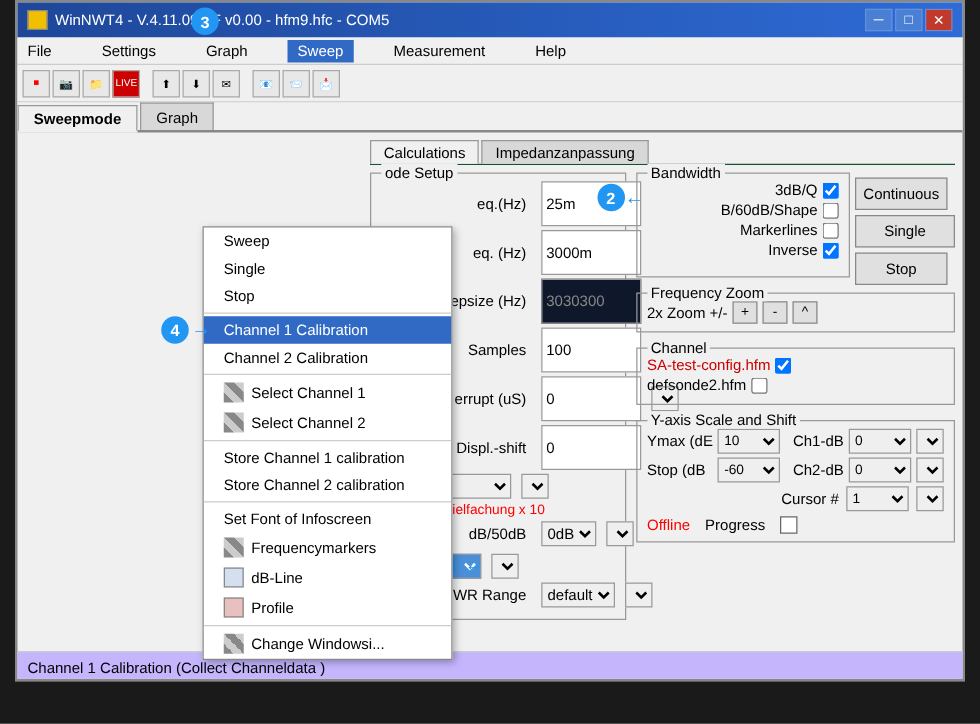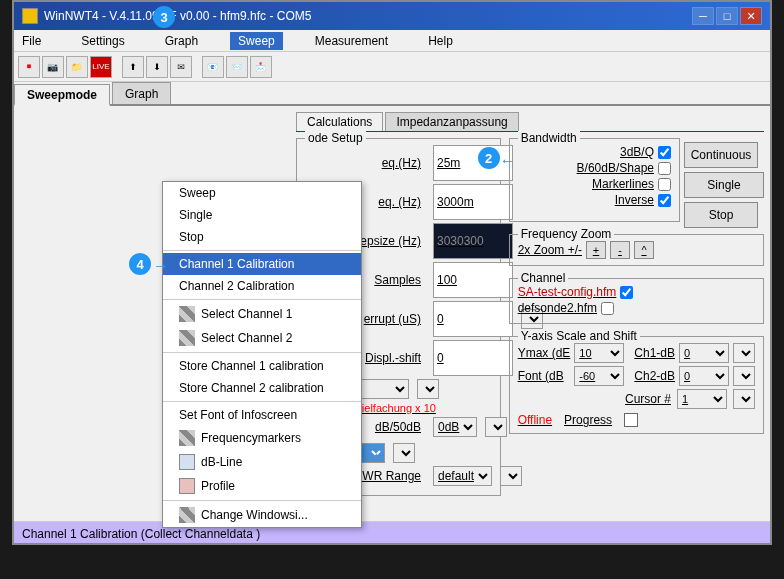--- a/index.html
+++ b/index.html
@@ -34,21 +34,21 @@
     .dropdown-sep { height: 1px; background: #ccc; margin: 2px 0; }
     .dropdown-item .item-icon { width: 16px; height: 16px; display: flex; align-items: center; justify-content: center; flex-shrink: 0; }
 
     
     .right-panel { position: absolute; right: 0; top: 0; width: 490px; height: 100%; padding: 6px; overflow-y: auto; }
 
     .panel-tabs { display: flex; border-bottom: 1px solid #14532d; margin-bottom: 6px; }
     .panel-tab { padding: 2px 10px; border: 1px solid #999; border-bottom: none; background: #d8d8d8; cursor: pointer; font-size: 12px; margin-right: 2px; }
     .panel-tab.active { background: #f0f0f0; }
 
-    .section-box { border: 1px solid #999; margin-bottom: 6px; padding: 6px 8px; position: relative; text-decoration: underline; }
+    .section-box { border: 1px solid #999; margin-bottom: 6px; padding: 6px 8px; position: relative; }
     .section-label { position: absolute; top: -8px; left: 8px; background: #f0f0f0; padding: 0 3px; font-size: 12px; }
 
     .form-row { display: flex; align-items: center; margin-bottom: 3px; gap: 8px; }
     .form-label { min-width: 120px; font-size: 12px; text-align: right; padding-right: 4px; }
     .form-input { height: 36px; border: 1px solid #999; padding: 1px 3px; font-size: 12px; width: 80px; }
     .form-select { height: 20px; border: 1px solid #999; font-size: 12px; width: 80px; }
     .action-btn { width: 80px; height: 26px; border: 1px solid #888; background: #e0e0e0; cursor: pointer; font-size: 12px; }
 
     .checkbox-row { display: flex; align-items: center; gap: 4px; font-size: 12px; margin-bottom: 2px; justify-content: flex-end; }
     .ch-line { display: flex; align-items: center; gap: 4px; margin-bottom: 2px; }
@@ -318,21 +318,21 @@
                 <span>Ymax (dE</span>
                 <select class="y-select">
                   <option>10</option>
                 </select>
                 <span style="margin-left:6px;">Ch1-dB</span>
                 <select class="y-select">
                   <option>0</option>
                 </select>
                 <select class="y-select" style="width:22px;"></select>
 
-                <span>Font (dB</span>
+                <span>Stop (dB</span>
                 <select class="y-select">
                   <option>-60</option>
                 </select>
                 <span style="margin-left:6px;">Ch2-dB</span>
                 <select class="y-select">
                   <option>0</option>
                 </select>
                 <select class="y-select" style="width:22px;"></select>
               </div>
               <div style="display:flex;align-items:center;gap:6px;margin-top:3px;font-size:12px;justify-content:flex-end;">

